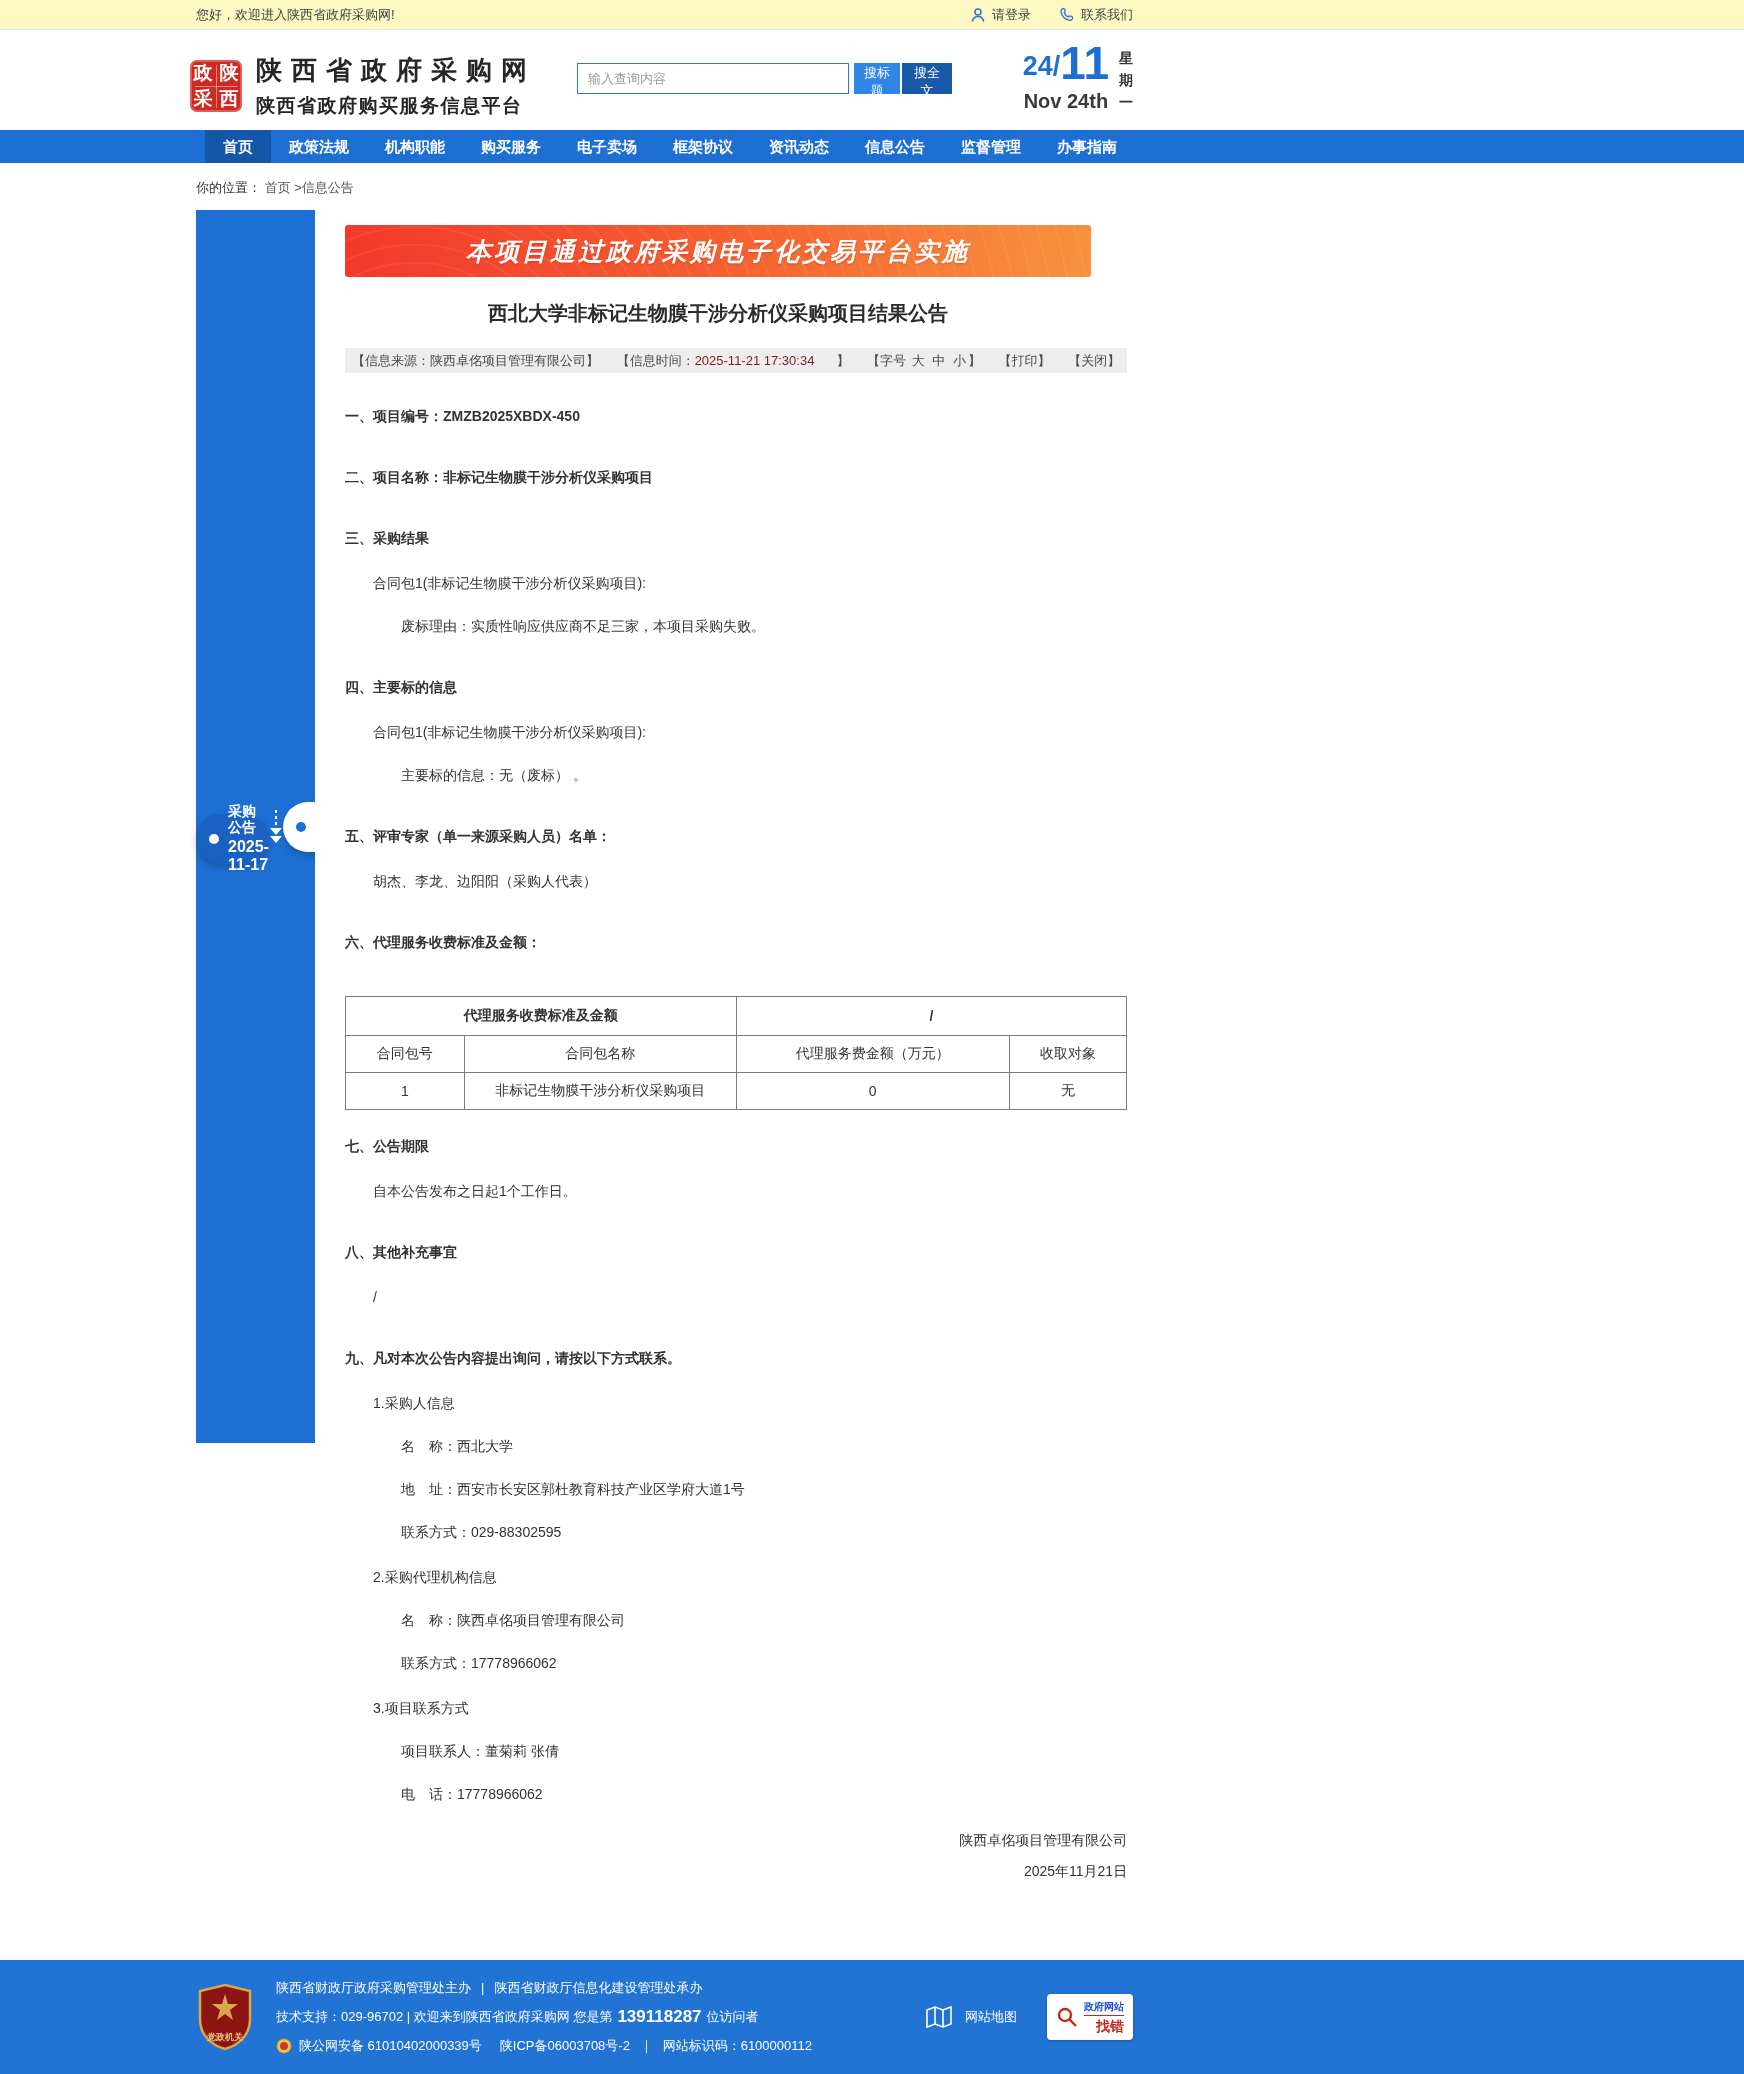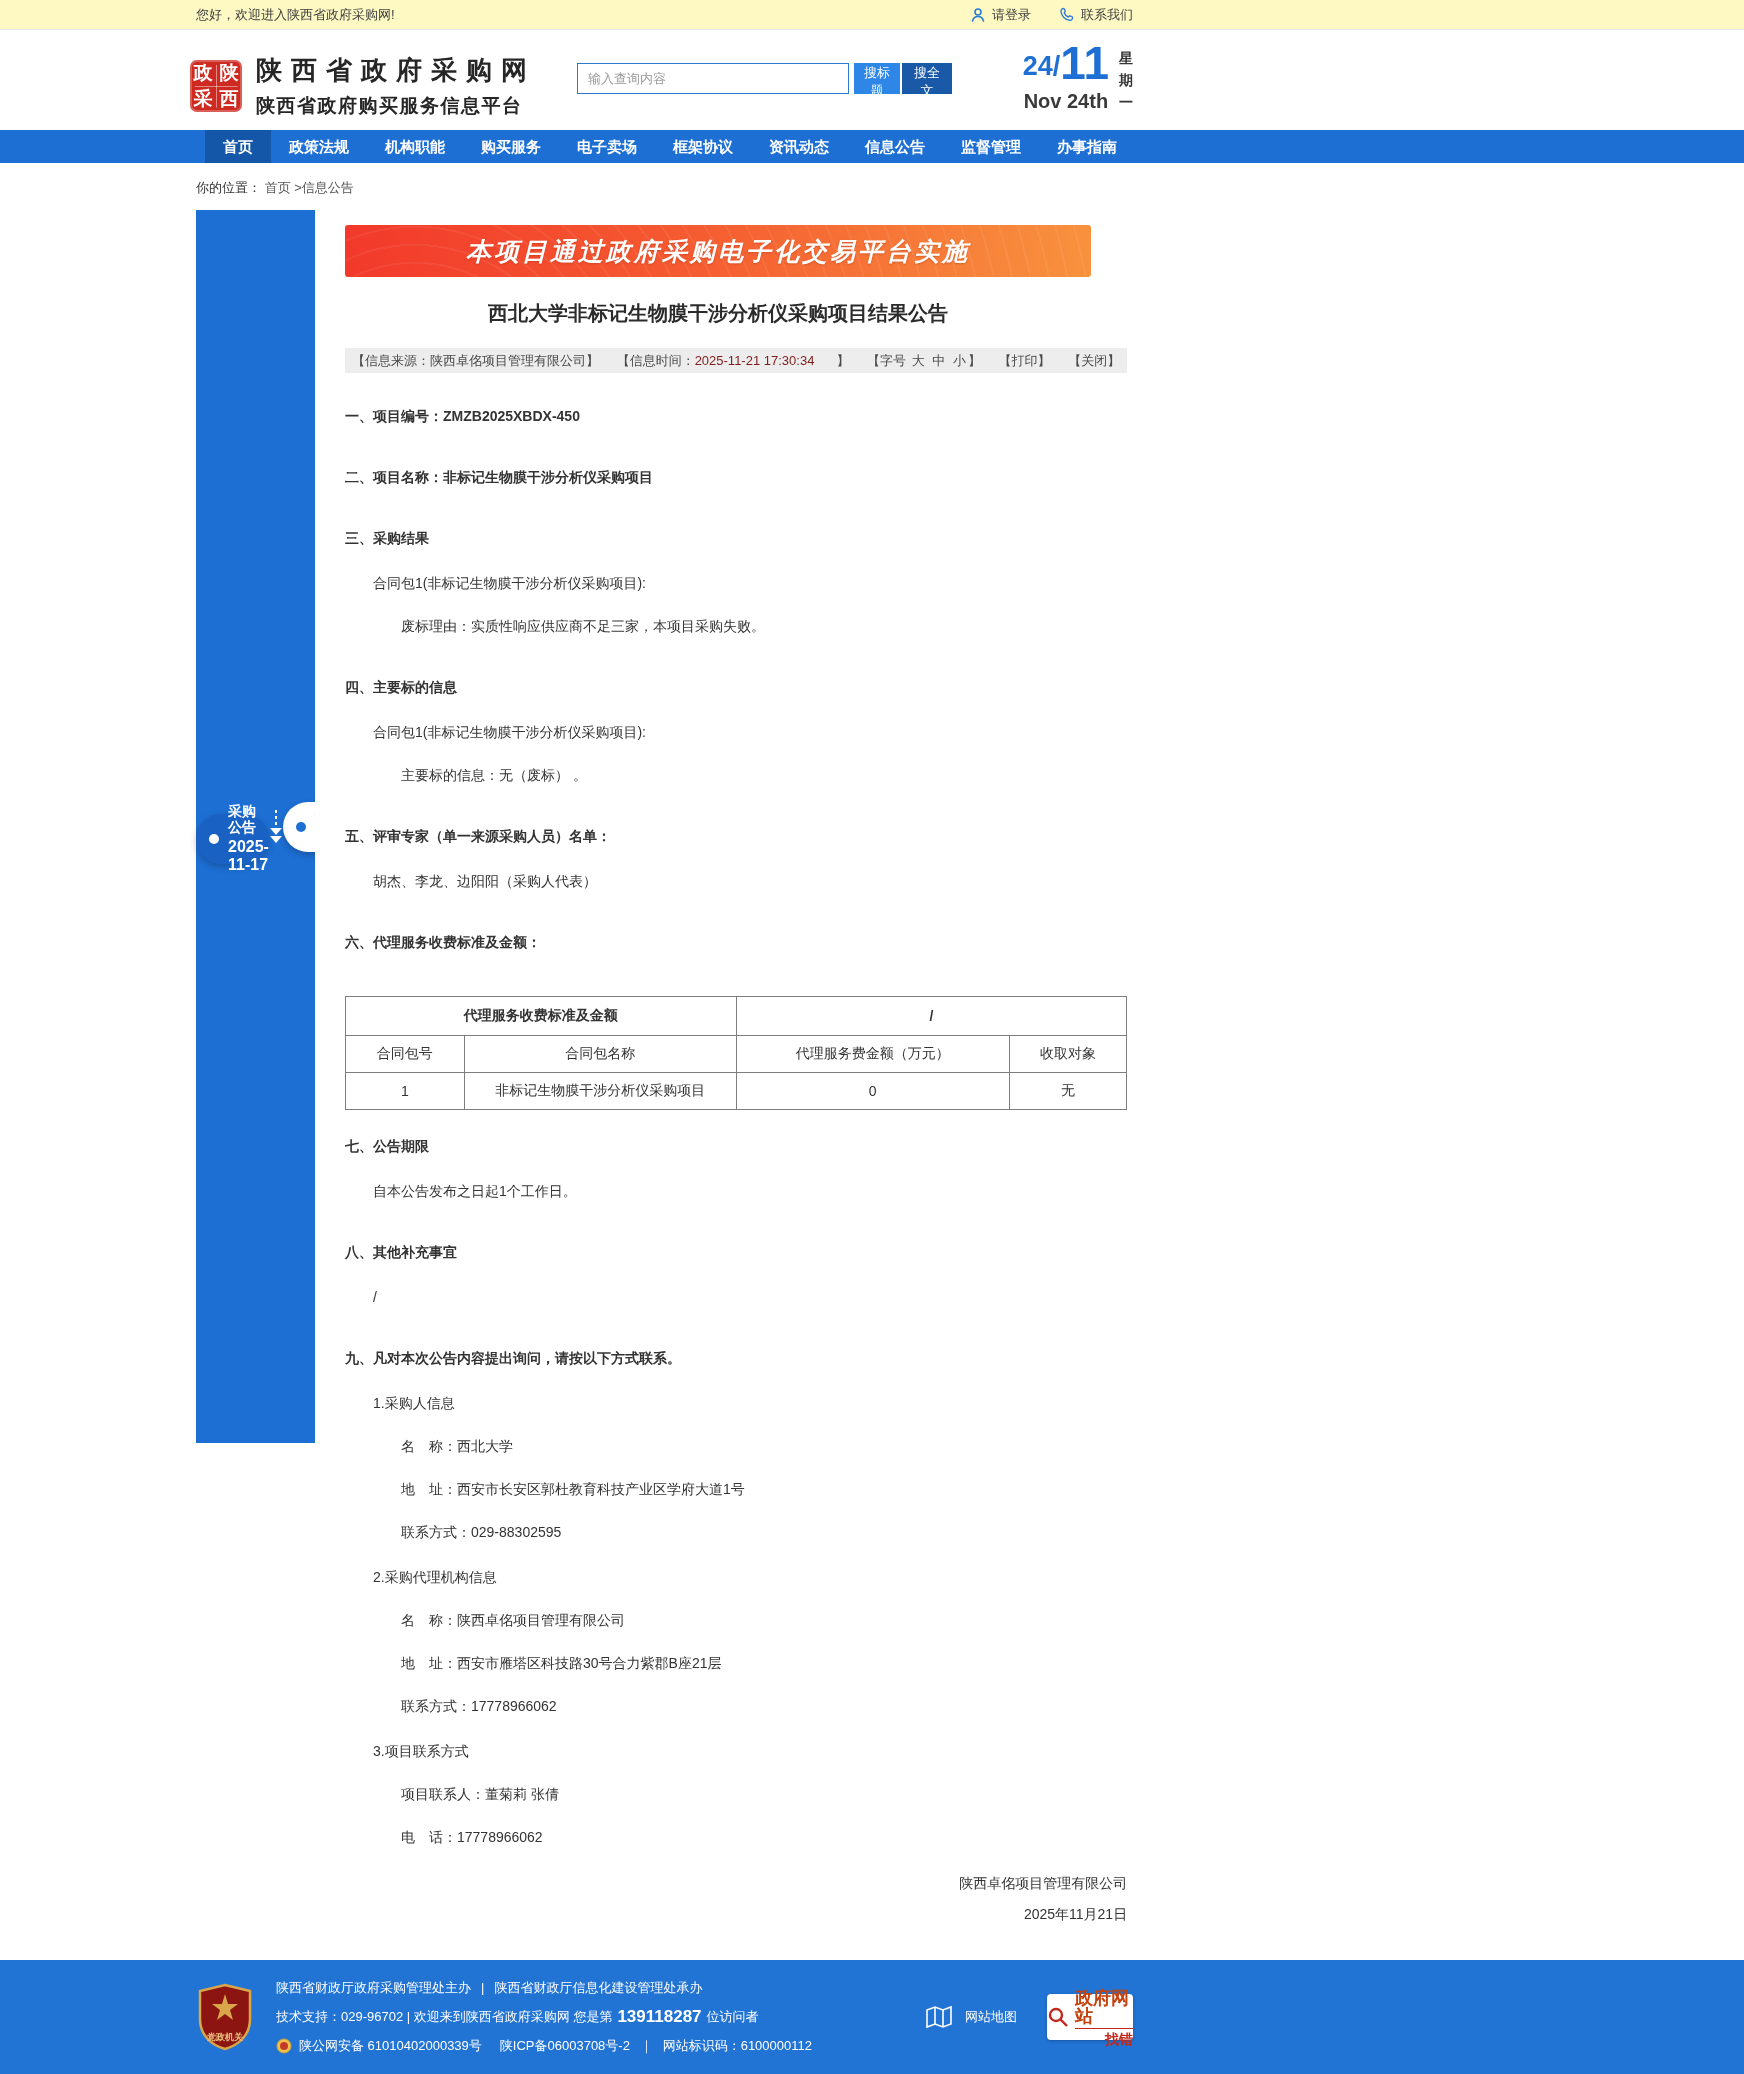--- a/index.html
+++ b/index.html
@@ -95,21 +95,21 @@
   .f-row{display:flex;align-items:center;margin-top:10px;white-space:nowrap;}
   .f-row:first-child{margin-top:0;font-family:Liberation Mono, monospace;}
   .f-count{font-size:17px;font-weight:bold;margin:0 5px;}
   .f-gap{margin-left:18px;}
   .f-sep{margin:0 10px;}
   .f-beian-icon{margin-right:7px;display:flex;}
   .f-right{margin-left:auto;display:flex;align-items:center;}
   .f-map{display:flex;align-items:center;gap:11px;font-size:13px;cursor:pointer;}
   .f-badge{margin-left:30px;width:86px;height:46px;background:#fff;border-radius:4px;display:flex;align-items:center;justify-content:center;gap:6px;cursor:pointer;box-shadow:0 1px 3px rgba(0,0,0,.25);}
   .badge-col{line-height:1;}
-  .badge-t1{color:#c2410c;font-weight:bold;font-size:18px;}
+  .badge-t1{color:#1d4ed8;font-weight:bold;font-size:10px;}
   .badge-t2{color:#c3271c;font-weight:bold;font-size:14px;border-top:1px solid #c3271c;margin-top:3px;padding-top:3px;text-align:right;}
   a{color:inherit;text-decoration:none;}
 </style>
 </head>
 <body>
 
 <div>
 
   <div class="topbar">
     <div class="container topbar-inner">
@@ -280,21 +280,20 @@
           <div class="sec p1">自本公告发布之日起1个工作日。</div>
           <div class="sec h">八、其他补充事宜</div>
           <div class="sec p1">/</div>
           <div class="sec h">九、凡对本次公告内容提出询问，请按以下方式联系。</div>
           <div class="sec p1">1.采购人信息</div>
           <div class="sec p2">名　称：西北大学</div>
           <div class="sec p2">地　址：西安市长安区郭杜教育科技产业区学府大道1号</div>
           <div class="sec p2">联系方式：029-88302595</div>
           <div class="sec p1">2.采购代理机构信息</div>
           <div class="sec p2">名　称：陕西卓佲项目管理有限公司</div>
-          <div class="sec p2">地　址：西安市雁塔区科技路30号合力紫郡B座21层</div>
           <div class="sec p2">联系方式：17778966062</div>
           <div class="sec p1">3.项目联系方式</div>
           <div class="sec p2">项目联系人：董菊莉 张倩</div>
           <div class="sec p2">电　话：17778966062</div>
         </div>
 
         <div class="sign">
           <div>陕西卓佲项目管理有限公司</div>
           <div>2025年11月21日</div>
         </div>

